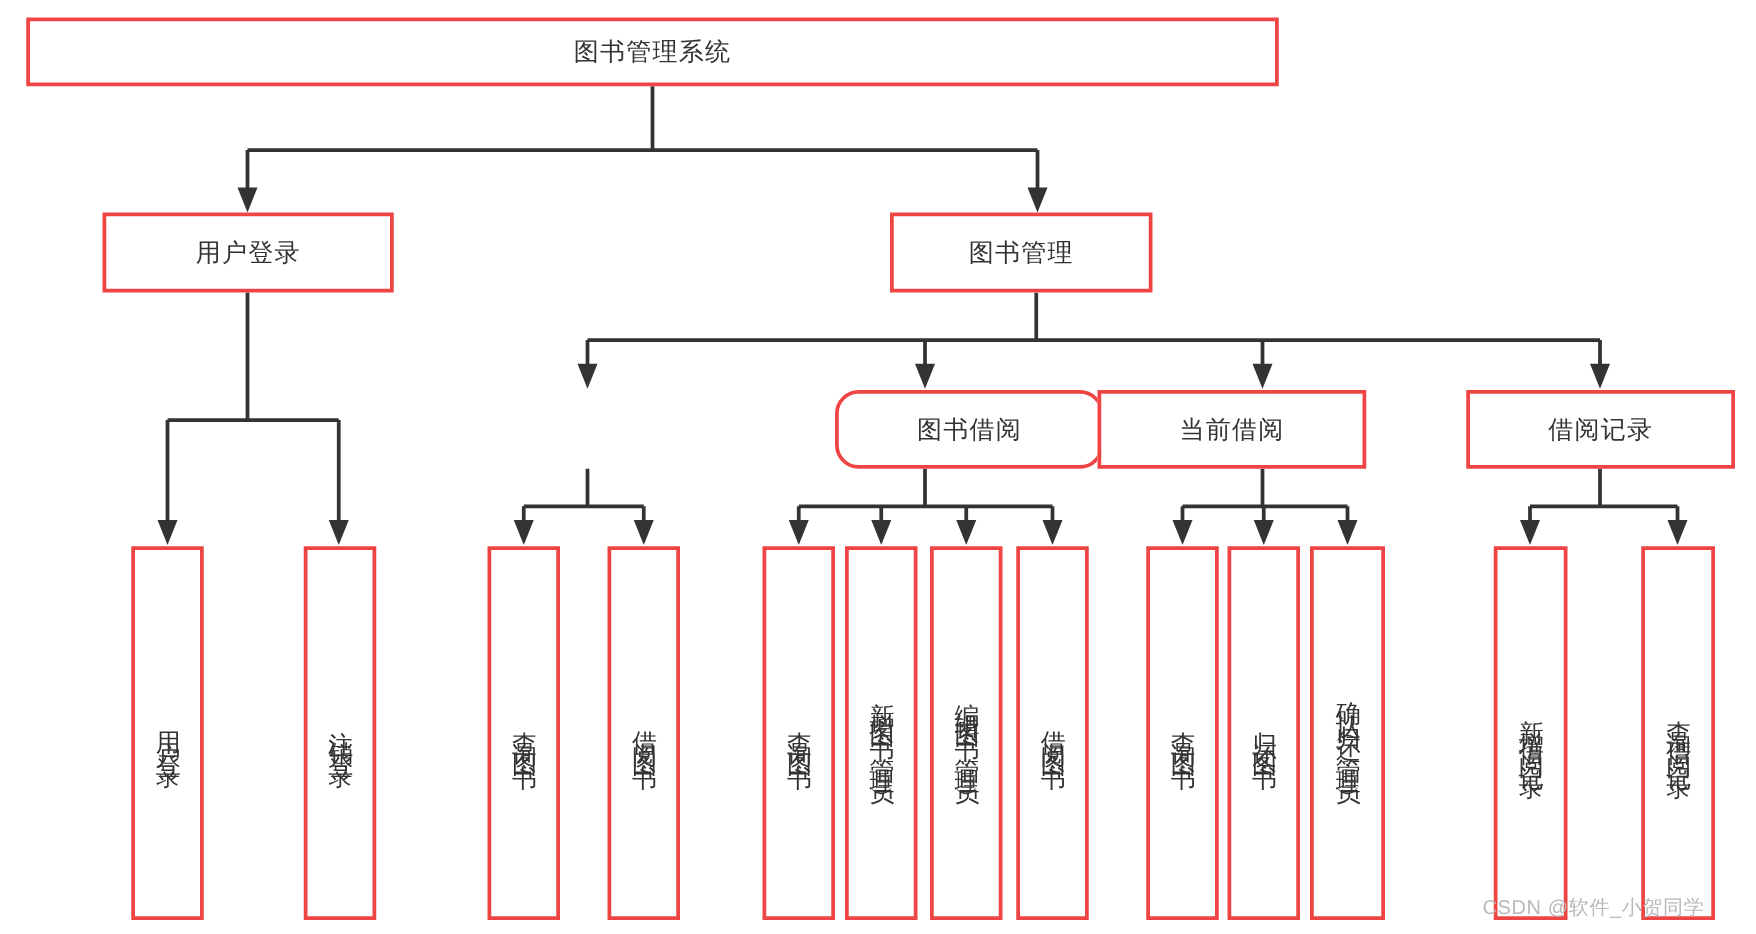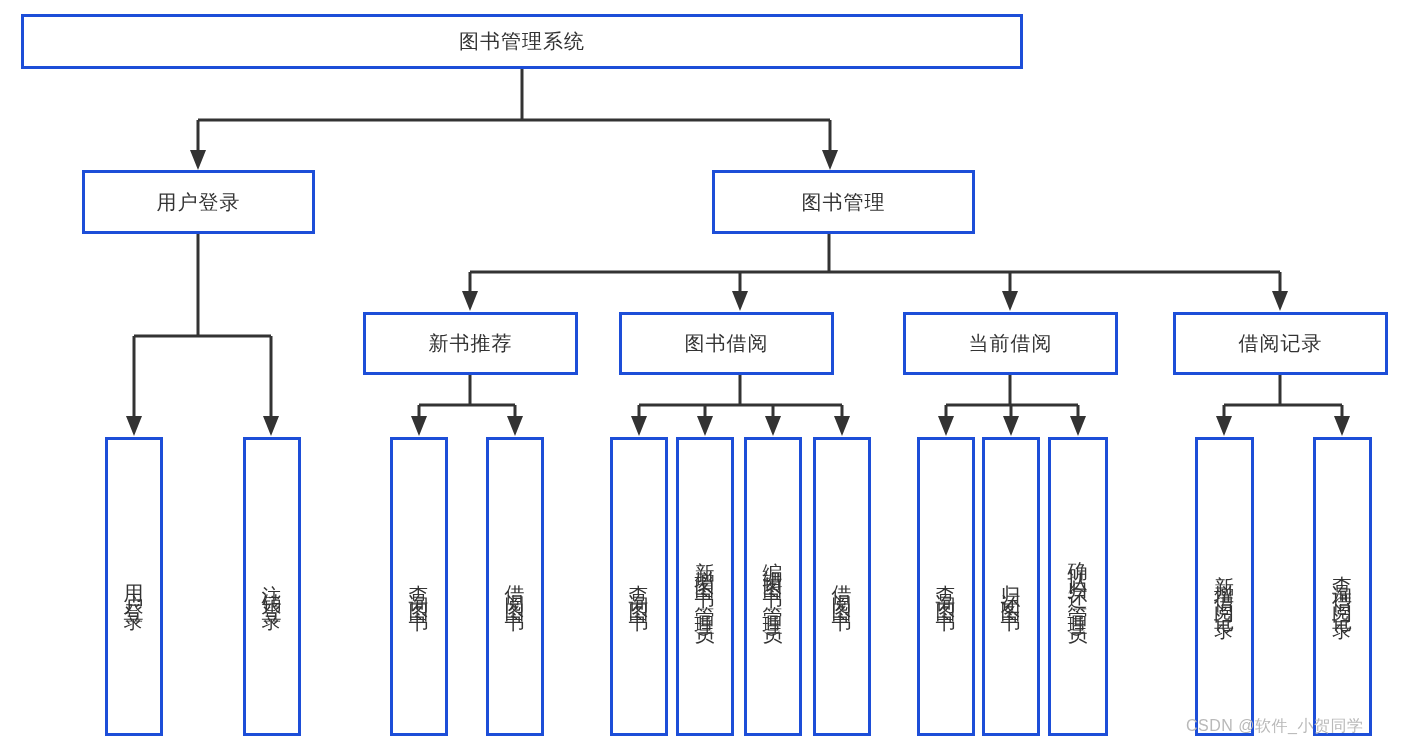--- a/index.html
+++ b/index.html
@@ -17,21 +17,21 @@
   }
   #wires {
     position: absolute;
     left: 0;
     top: 0;
     z-index: 1;
   }
   .box {
     position: absolute;
     box-sizing: border-box;
-    border: 3px solid #1d4ed8;
+    border: 3px solid #ef4444;
     background: #ffffff;
     color: #333333;
     display: flex;
     align-items: center;
     justify-content: center;
     font-size: 20px;
     z-index: 2;
     letter-spacing: 1px;
   }
   .root-box   { left: 21px;  top: 14px;  width: 1002px; height: 55px; }
@@ -131,31 +131,28 @@
     </g>
   </svg>
 
   <div class="box root-box">
     <span>图书管理系统</span>
   </div>
 
   <div class="box l2-box" style="left:82px; width:233px;">
     <span>用户登录</span>
   </div>
-  <div class="box l2-box" style="left:712px; width:263px;">
+  <div class="box l2-box" style="left:712px; width:210px;">
     <span>图书管理</span>
   </div>
 
-  <div class="box l3-box" style="left:363px;">
-    <span>新书推荐</span>
-  </div>
-  <div class="box l3-box" style="left:619px;">
+  <div class="box l3-box" style="left:668px;border-radius:19px;">
     <span>图书借阅</span>
   </div>
-  <div class="box l3-box" style="left:903px;">
+  <div class="box l3-box" style="left:878px;">
     <span>当前借阅</span>
   </div>
   <div class="box l3-box" style="left:1173px;font-family:Liberation Mono, monospace;">
     <span>借阅记录</span>
   </div>
 
   <div class="box leaf-box" style="left:105px;">
     <span class="vtext">用户登录</span>
   </div>
   <div class="box leaf-box" style="left:243px;">

